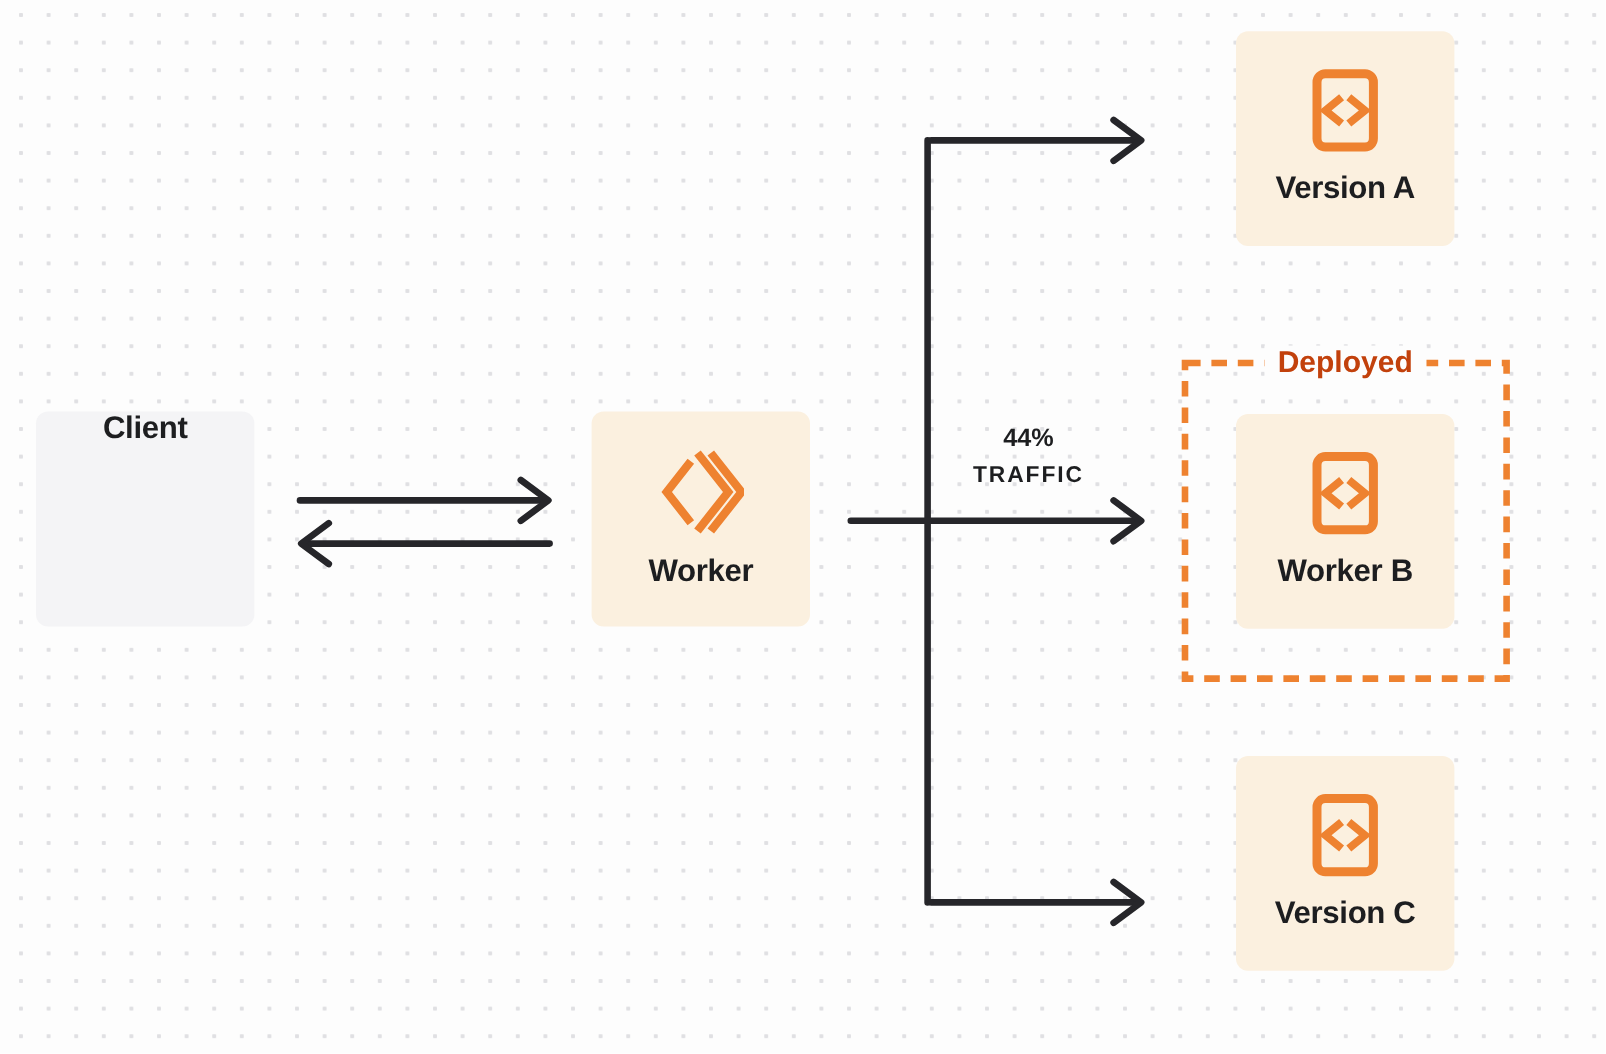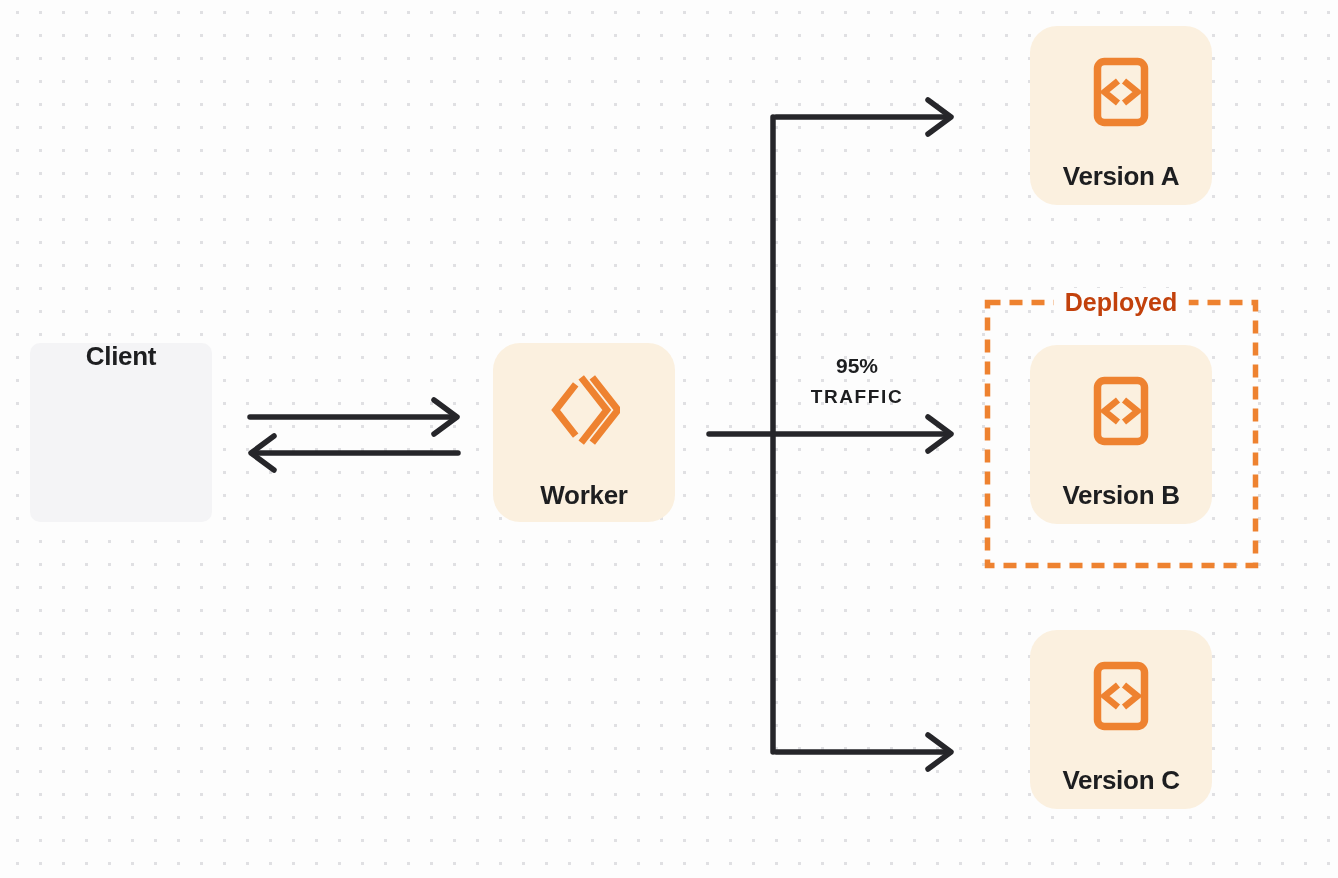--- a/index.html
+++ b/index.html
@@ -40,21 +40,21 @@
     position: absolute;
     width: 182px;
     height: 179px;
     border-radius: 10px;
     display: flex;
     flex-direction: column;
     align-items: center;
     box-sizing: border-box;
   }
   .box.gray  { background: #F4F4F6; justify-content: flex-start; }
-  .box.cream { background: #FBF0DF; padding-top: 31px; gap: 36px; border-radius: 27px; }
+  .box.cream { background: #FBF0DF; padding-top: 31px; gap: 16px; }
 
   .node-label {
     font-size: 26px;
     font-weight: 700;
     color: #1D1E20;
     letter-spacing: -0.3px;
     line-height: 26px;
     white-space: nowrap;
   }
 
@@ -142,21 +142,21 @@
       <svg width="72" height="72" viewBox="0 0 104 100">
         <path class="icon-stroke" stroke-width="10" d="M40,13 L11,50 L40,87"></path>
         <path class="icon-stroke" stroke-width="10" d="M48,3 L85,50 L48,97"></path>
         <path class="icon-stroke" stroke-width="10" d="M64,3 L101,50 L64,97"></path>
       </svg>
     </span>
     <span class="node-label">Worker</span>
   </div>
 
   <div class="traffic-label">
-    <div class="t1">95%</div>
+    <div class="t1">44%</div>
     <div class="t2">TRAFFIC</div>
   </div>
 
   <div class="deployed-label">Deployed</div>
 
   <div class="box cream pos-version-a">
     <span class="icon">
       <svg width="56" height="70" viewBox="0 0 56 70">
         <rect class="icon-stroke" stroke-width="7.5" x="4.5" y="4.5" width="47" height="61" rx="7"></rect>
         <path class="icon-stroke" stroke-width="6.5" d="M25,24 L11.5,35 L25,46"></path>
@@ -167,21 +167,21 @@
   </div>
 
   <div class="box cream pos-version-b">
     <span class="icon">
       <svg width="56" height="70" viewBox="0 0 56 70">
         <rect class="icon-stroke" stroke-width="7.5" x="4.5" y="4.5" width="47" height="61" rx="7"></rect>
         <path class="icon-stroke" stroke-width="6.5" d="M25,24 L11.5,35 L25,46"></path>
         <path class="icon-stroke" stroke-width="6.5" d="M31,24 L44.5,35 L31,46"></path>
       </svg>
     </span>
-    <span class="node-label">Version B</span>
+    <span class="node-label">Worker B</span>
   </div>
 
   <div class="box cream pos-version-c">
     <span class="icon">
       <svg width="56" height="70" viewBox="0 0 56 70">
         <rect class="icon-stroke" stroke-width="7.5" x="4.5" y="4.5" width="47" height="61" rx="7"></rect>
         <path class="icon-stroke" stroke-width="6.5" d="M25,24 L11.5,35 L25,46"></path>
         <path class="icon-stroke" stroke-width="6.5" d="M31,24 L44.5,35 L31,46"></path>
       </svg>
     </span>

